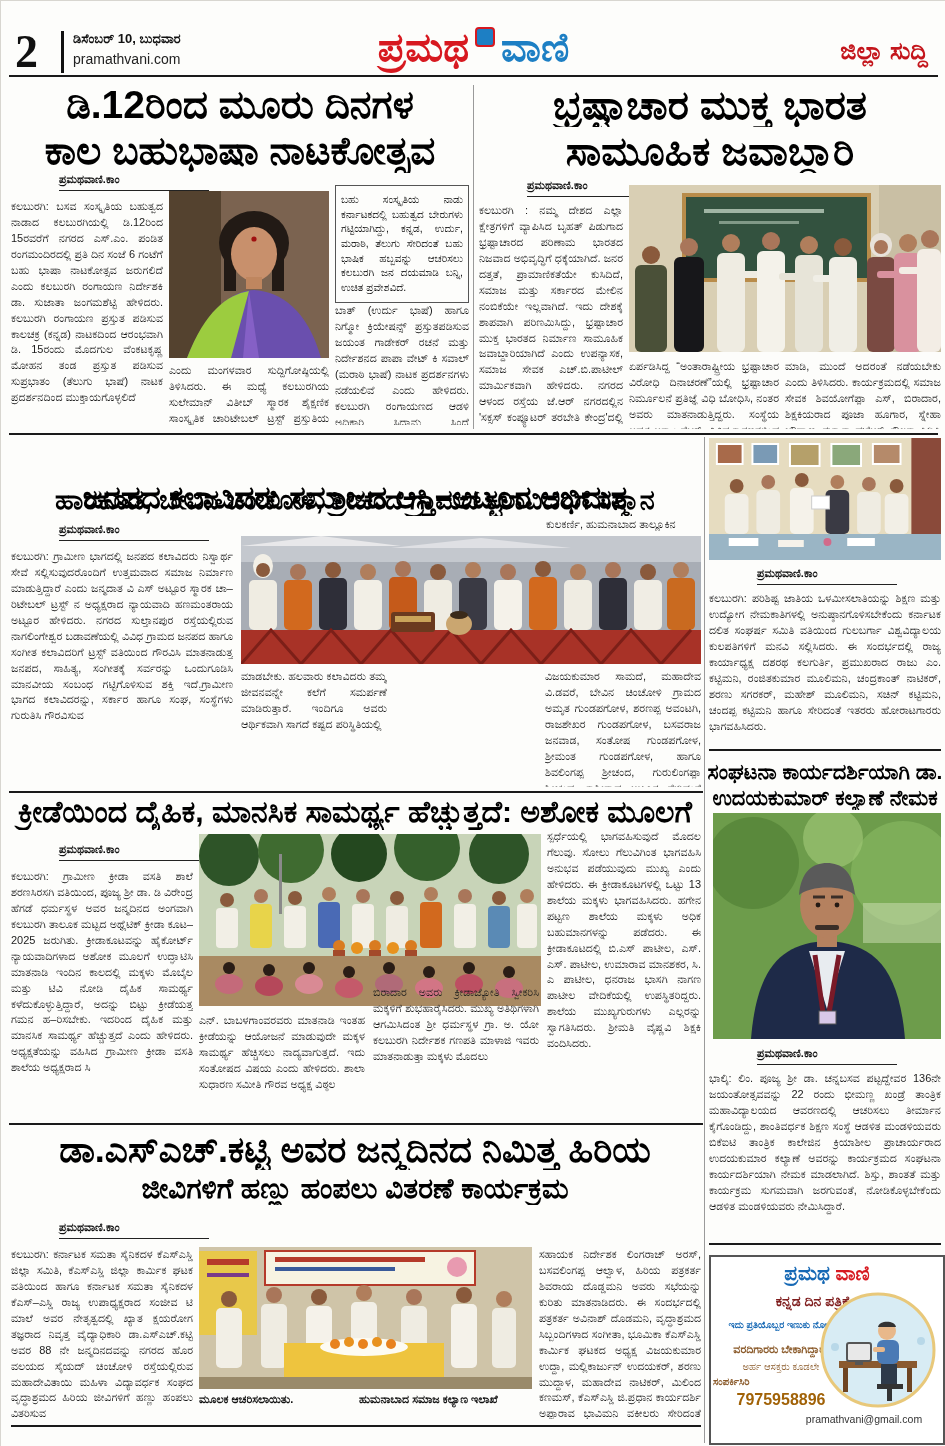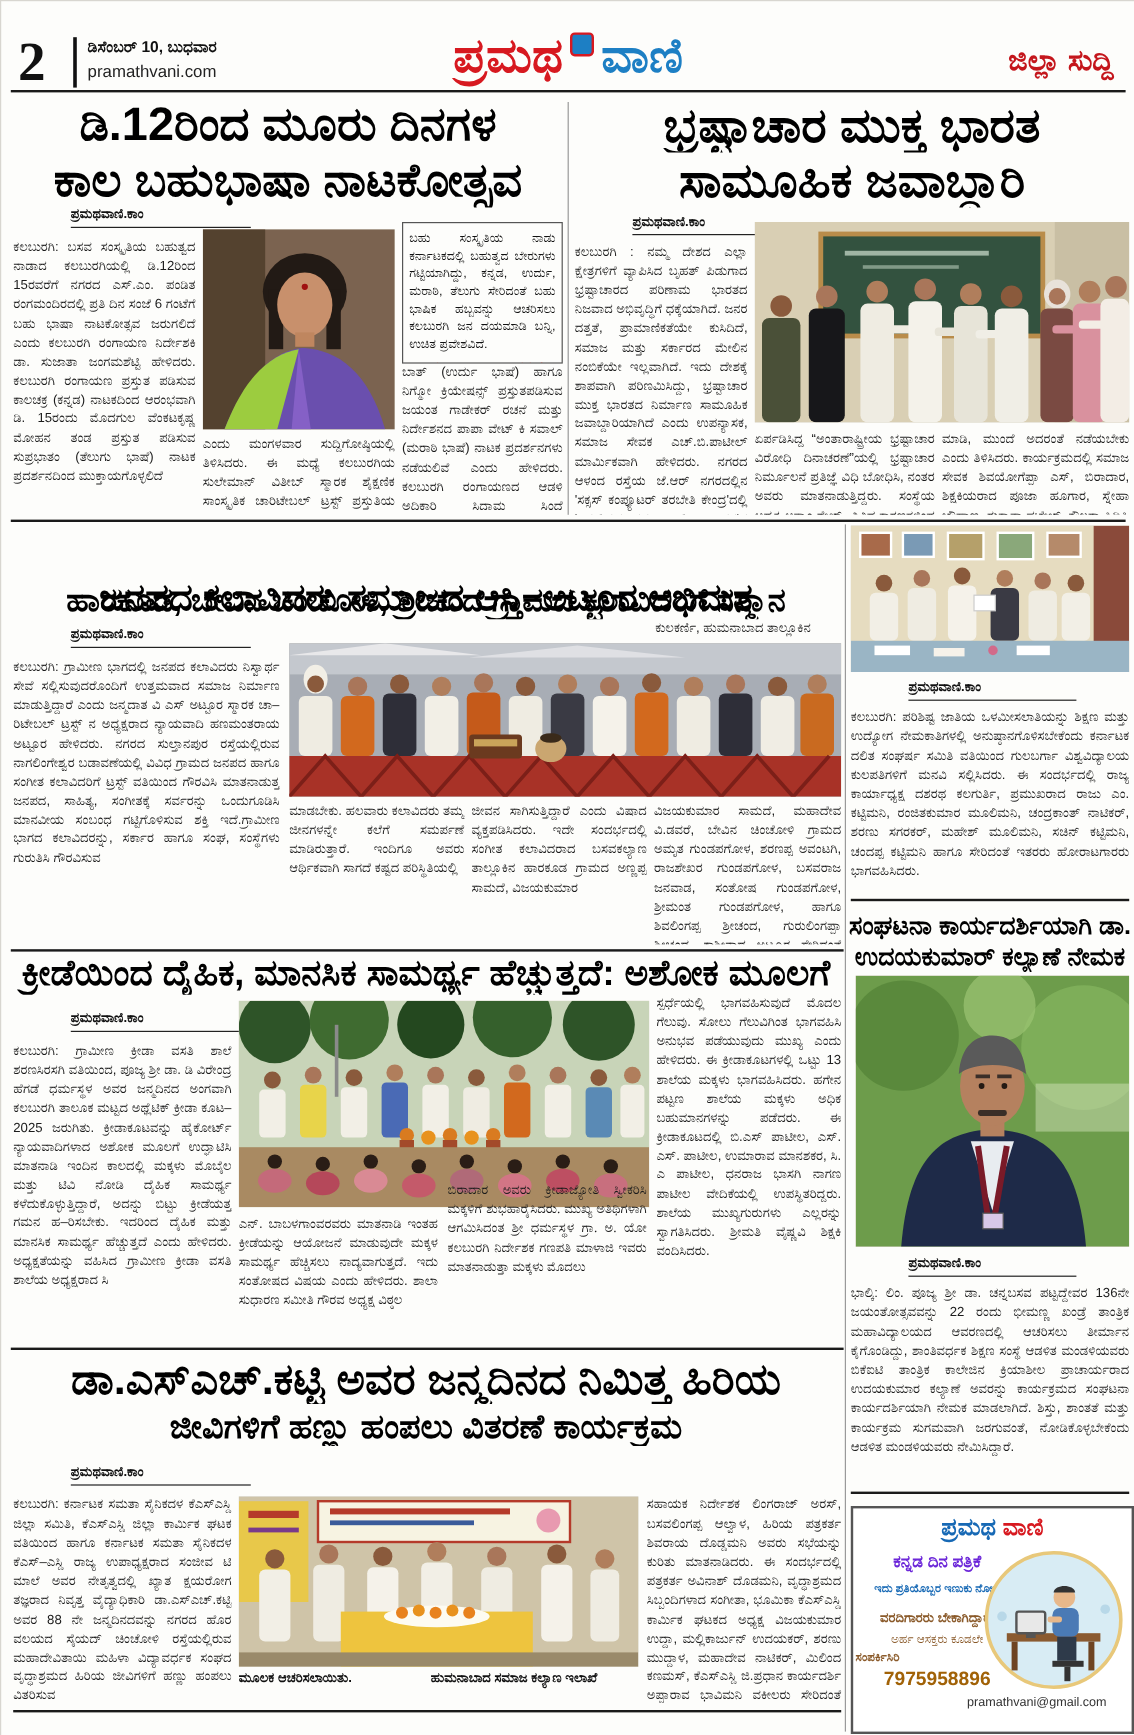--- a/index.html
+++ b/index.html
@@ -160,22 +160,21 @@
           <rect x="426" y="42" width="28" height="52" rx="5" fill="#c96a20"></rect>
       </g>
       <rect y="94" width="460" height="34" fill="#a83227"></rect>
       <path d="M0,128 L30,94 L60,128 L90,94 L120,128 L150,94 L180,128 L210,94 L240,128 L270,94 L300,128 L330,94 L360,128 L390,94 L420,128 L450,94" stroke="#7c1f18" stroke-width="3" fill="none"></path>
       <rect x="150" y="76" width="44" height="20" rx="3" fill="#6b3a1f"></rect>
         <rect x="154" y="80" width="36" height="6" fill="#caa45a"></rect>
       <ellipse cx="218" cy="88" rx="13" ry="11" fill="#caa670"></ellipse>
         <ellipse cx="218" cy="79" rx="9" ry="4" fill="#3a2a1a"></ellipse>
     </svg>
   </div>
-  <div class="abs body-text" style="left:240px;top:668px;width:146px;height:118px;">ಮಾಡಬೇಕು. ಹಲವಾರು ಕಲಾವಿದರು ತಮ್ಮ ಜೀನಗಳನ್ನೇ ಕಲೆಗೆ ಸಮರ್ಪಣೆ ಮಾಡಿರುತ್ತಾರೆ. ಇಂದಿಗೂ ಅವರು ಆರ್ಥಿಕವಾಗಿ ಸಾಗದೆ ಕಷ್ಟದ ಪರಿಸ್ಥಿತಿಯಲ್ಲಿ</div>
-  <div class="abs body-text" style="left:392px;top:668px;width:146px;height:118px;">ಜೀವನ ಸಾಗಿಸುತ್ತಿದ್ದಾರೆ ಎಂದು ವಿಷಾದ ವ್ಯಕ್ತಪಡಿಸಿದರು. ಇದೇ ಸಂದರ್ಭದಲ್ಲಿ ಸಂಗೀತ ಕಲಾವಿದರಾದ ಬಸವಕಲ್ಯಾಣ ತಾಲ್ಲೂಕಿನ ಹಾರಕೂಡ ಗ್ರಾಮದ ಅಣ್ಣಪ್ಪ ಸಾಮದೆ, ವಿಜಯಕುಮಾರ</div>
+  <div class="abs body-text" style="left:240px;top:668px;width:146px;height:118px;">ಮಾಡಬೇಕು. ಹಲವಾರು ಕಲಾವಿದರು ತಮ್ಮ ಜೀವನವನ್ನೇ ಕಲೆಗೆ ಸಮರ್ಪಣೆ ಮಾಡಿರುತ್ತಾರೆ. ಇಂದಿಗೂ ಅವರು ಆರ್ಥಿಕವಾಗಿ ಸಾಗದೆ ಕಷ್ಟದ ಪರಿಸ್ಥಿತಿಯಲ್ಲಿ</div>
   <div class="abs body-text" style="left:544px;top:668px;width:156px;height:118px;">ವಿಜಯಕುಮಾರ ಸಾಮದೆ, ಮಹಾದೇವ ವಿ.ಡವರೆ, ಬೇವಿನ ಚಿಂಚೋಳಿ ಗ್ರಾಮದ ಅಮೃತ ಗುಂಡಪಗೋಳ, ಶರಣಪ್ಪ ಅವಂಟಗಿ, ರಾಜಶೇಖರ ಗುಂಡಪಗೋಳ, ಬಸವರಾಜ ಜನವಾಡ, ಸಂತೋಷ ಗುಂಡಪಗೋಳ, ಶ್ರೀಮಂತ ಗುಂಡಪಗೋಳ, ಹಾಗೂ ಶಿವಲಿಂಗಪ್ಪ ಶ್ರೀಚಂದ, ಗುರುಲಿಂಗಪ್ಪಾ ಶ್ರೀಚಂದ, ಕಾಶೀನಾಥ ಅಟ್ಟೂರ ಸೇರಿದಂತೆ ಅನೇಕ ಜನ ಭಾಗವಹಿಸಿದ್ದರು.</div>
 
   <div class="abs hr" style="left:8px;top:790px;width:694px;height:1.5px;"></div>
   <div class="abs vr" style="left:703px;top:436px;height:1006px;"></div>
 
   <div class="abs ph" style="left:708px;top:437px;width:232px;height:122px;">
     <svg viewBox="0 0 235 122" preserveAspectRatio="none">
       <rect width="235" height="122" fill="#e6dcc0"></rect>
       <rect x="205" width="30" height="122" fill="#8a4a3a"></rect>
       <rect x="8" y="6" width="26" height="20" fill="#a86a4a" stroke="#fff" stroke-width="2"></rect>
@@ -353,21 +352,21 @@
   <div class="abs caption" style="left:198px;top:1392px;width:140px;">ಮೂಲಕ ಆಚರಿಸಲಾಯಿತು.</div>
   <div class="abs caption" style="left:358px;top:1392px;width:176px;">ಹುಮನಾಬಾದ ಸಮಾಜ ಕಲ್ಯಾಣ ಇಲಾಖೆ</div>
   <div class="abs body-text" style="left:538px;top:1246px;width:162px;height:172px;">ಸಹಾಯಕ ನಿರ್ದೇಶಕ ಲಿಂಗರಾಜ್ ಅರಸ್, ಬಸವಲಿಂಗಪ್ಪ ಆಲ್ವಾಳ, ಹಿರಿಯ ಪತ್ರಕರ್ತ ಶಿವರಾಯ ದೊಡ್ಡಮನಿ ಅವರು ಸಭೆಯನ್ನು ಕುರಿತು ಮಾತನಾಡಿದರು. ಈ ಸಂದರ್ಭದಲ್ಲಿ ಪತ್ರಕರ್ತ ಅವಿನಾಶ್ ದೊಡಮನಿ, ವೃದ್ಧಾಶ್ರಮದ ಸಿಬ್ಬಂದಿಗಳಾದ ಸಂಗೀತಾ, ಭೂಮಿಕಾ ಕೆಎಸ್ಎಸ್ಡಿ ಕಾರ್ಮಿಕ ಘಟಕದ ಅಧ್ಯಕ್ಷ ವಿಜಯಕುಮಾರ ಉದ್ದಾ, ಮಲ್ಲಿಕಾರ್ಜುನ್ ಉದಯಕರ್, ಶರಣು ಮುದ್ದಾಳ, ಮಹಾದೇವ ನಾಟಿಕರ್, ಮಿಲಿಂದ ಕಣಮಸ್, ಕೆಎಸ್ಎಸ್ಡಿ ಜಿ.ಪ್ರಧಾನ ಕಾರ್ಯದರ್ಶಿ ಅಪ್ಪಾರಾವ ಭಾವಿಮನಿ ವಕೀಲರು ಸೇರಿದಂತೆ ಇತರರು ಇದ್ದರು.</div>
   <div class="abs hr" style="left:10px;top:1424px;width:690px;height:1.5px;"></div>
 
   <div class="abs ad-box" style="left:708px;top:1254px;width:232px;height:186px;">
     <div class="abs" style="left:0;right:0;top:5px;text-align:center;font-size:20px;font-weight:800;">
       <span style="color:#1769b5;">ಪ್ರಮಥ</span>
       <span style="color:#d71920;">ವಾಣಿ</span>
     </div>
-    <div class="abs" style="left:2px;top:36px;width:136px;text-align:center;font-size:14px;font-weight:800;color:#6d28d9;">ಕನ್ನಡ ದಿನ ಪತ್ರಿಕೆ</div>
+    <div class="abs" style="left:2px;top:36px;width:136px;text-align:right;font-size:14px;font-weight:800;color:#7f1d1d;">ಕನ್ನಡ ದಿನ ಪತ್ರಿಕೆ</div>
     <div class="abs" style="left:2px;top:62px;width:136px;text-align:center;font-size:9.5px;font-weight:bold;color:#1769b5;">ಇದು ಪ್ರತಿಯೊಬ್ಬರ ಇಣುಕು ನೋಟ</div>
     <div class="abs" style="left:2px;top:86px;width:136px;text-align:center;font-size:11px;font-weight:bold;color:#8a5a2a;">ವರದಿಗಾರರು ಬೇಕಾಗಿದ್ದಾರೆ.</div>
     <div class="abs" style="left:2px;top:104px;width:136px;text-align:center;font-size:10px;font-weight:normal;color:#8a5a2a;">ಅರ್ಹ ಆಸಕ್ತರು ಕೂಡಲೇ</div>
     <div class="abs" style="left:2px;top:119px;width:136px;text-align:left;font-size:10px;font-weight:bold;color:#8a5a2a;">ಸಂಪರ್ಕಿಸಿರಿ</div>
     <div class="abs" style="left:2px;top:134px;width:136px;text-align:center;font-size:16px;font-weight:bold;color:#a16207;">7975958896</div>
     <div class="abs" style="right:6px;top:34px;width:118px;height:118px;">
       <svg viewBox="0 0 118 118">
         <circle cx="59" cy="59" r="56" fill="#d8ecf4" stroke="#e8c87a" stroke-width="3"></circle>
         <rect x="20" y="70" width="78" height="7" fill="#8a5a30"></rect>
         <rect x="24" y="77" width="5" height="24" fill="#6e4422"></rect>

